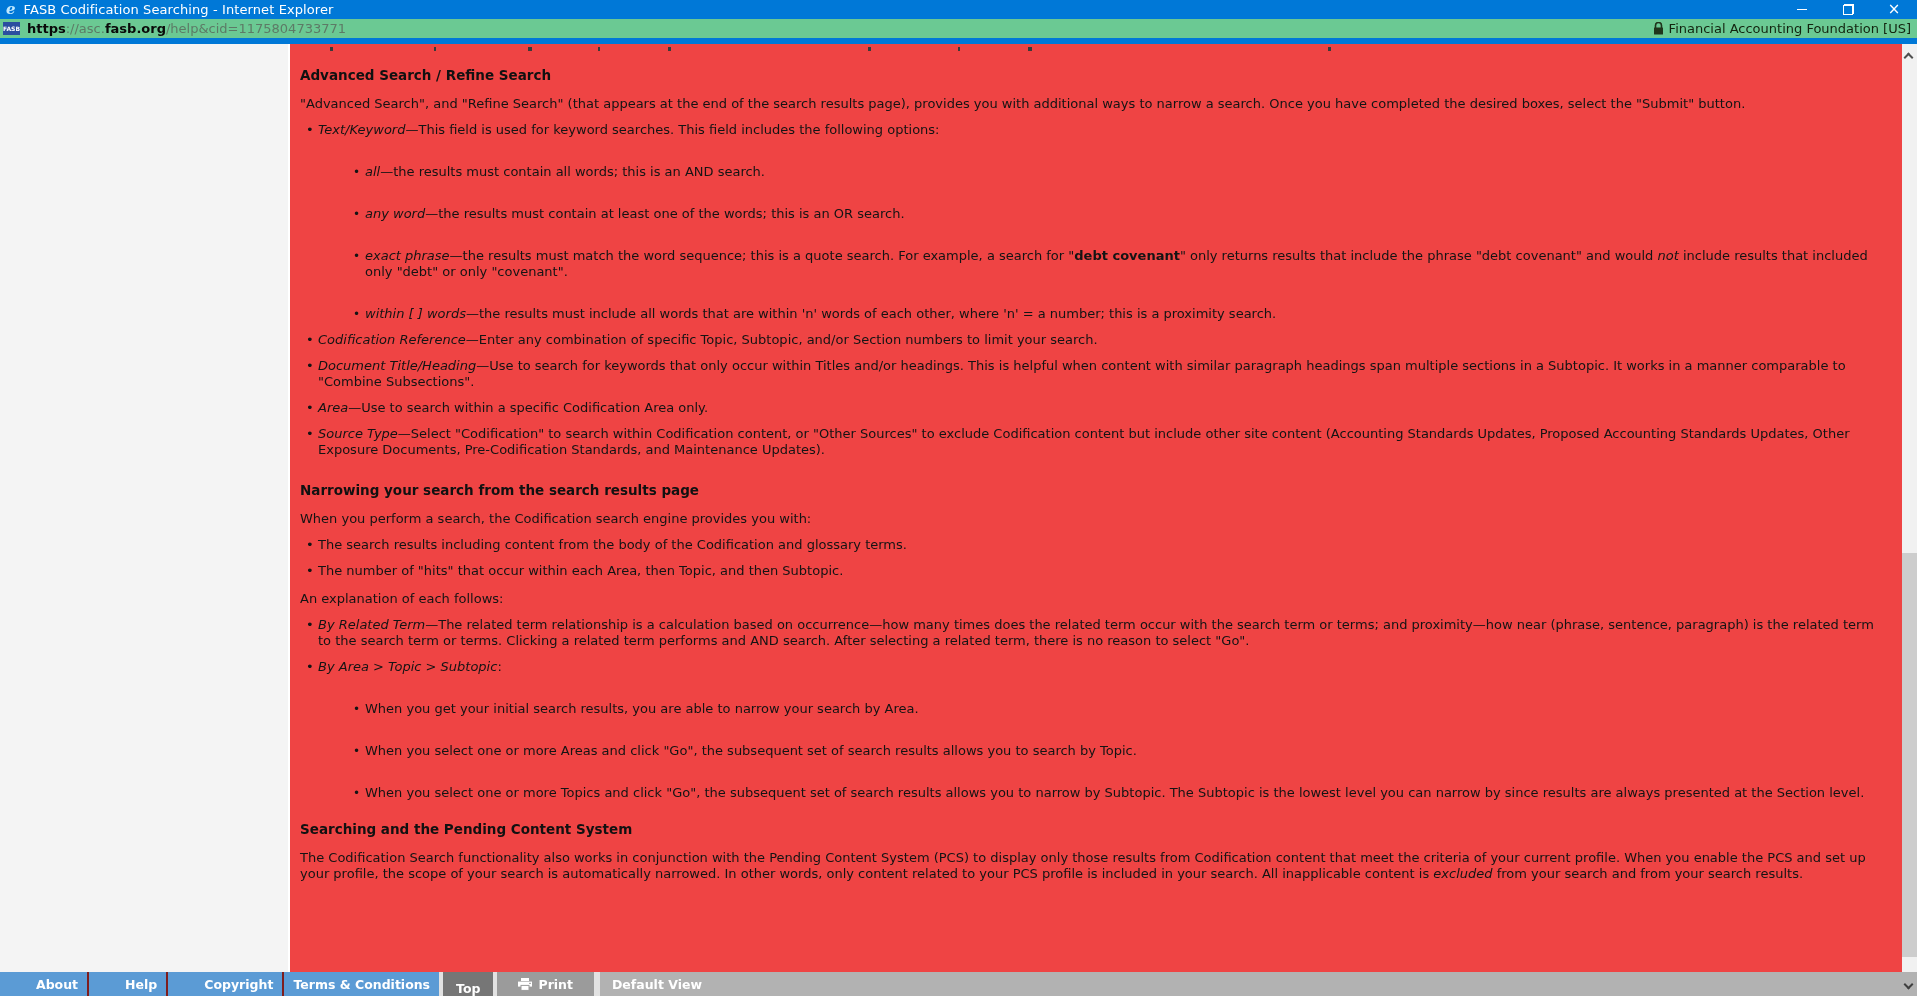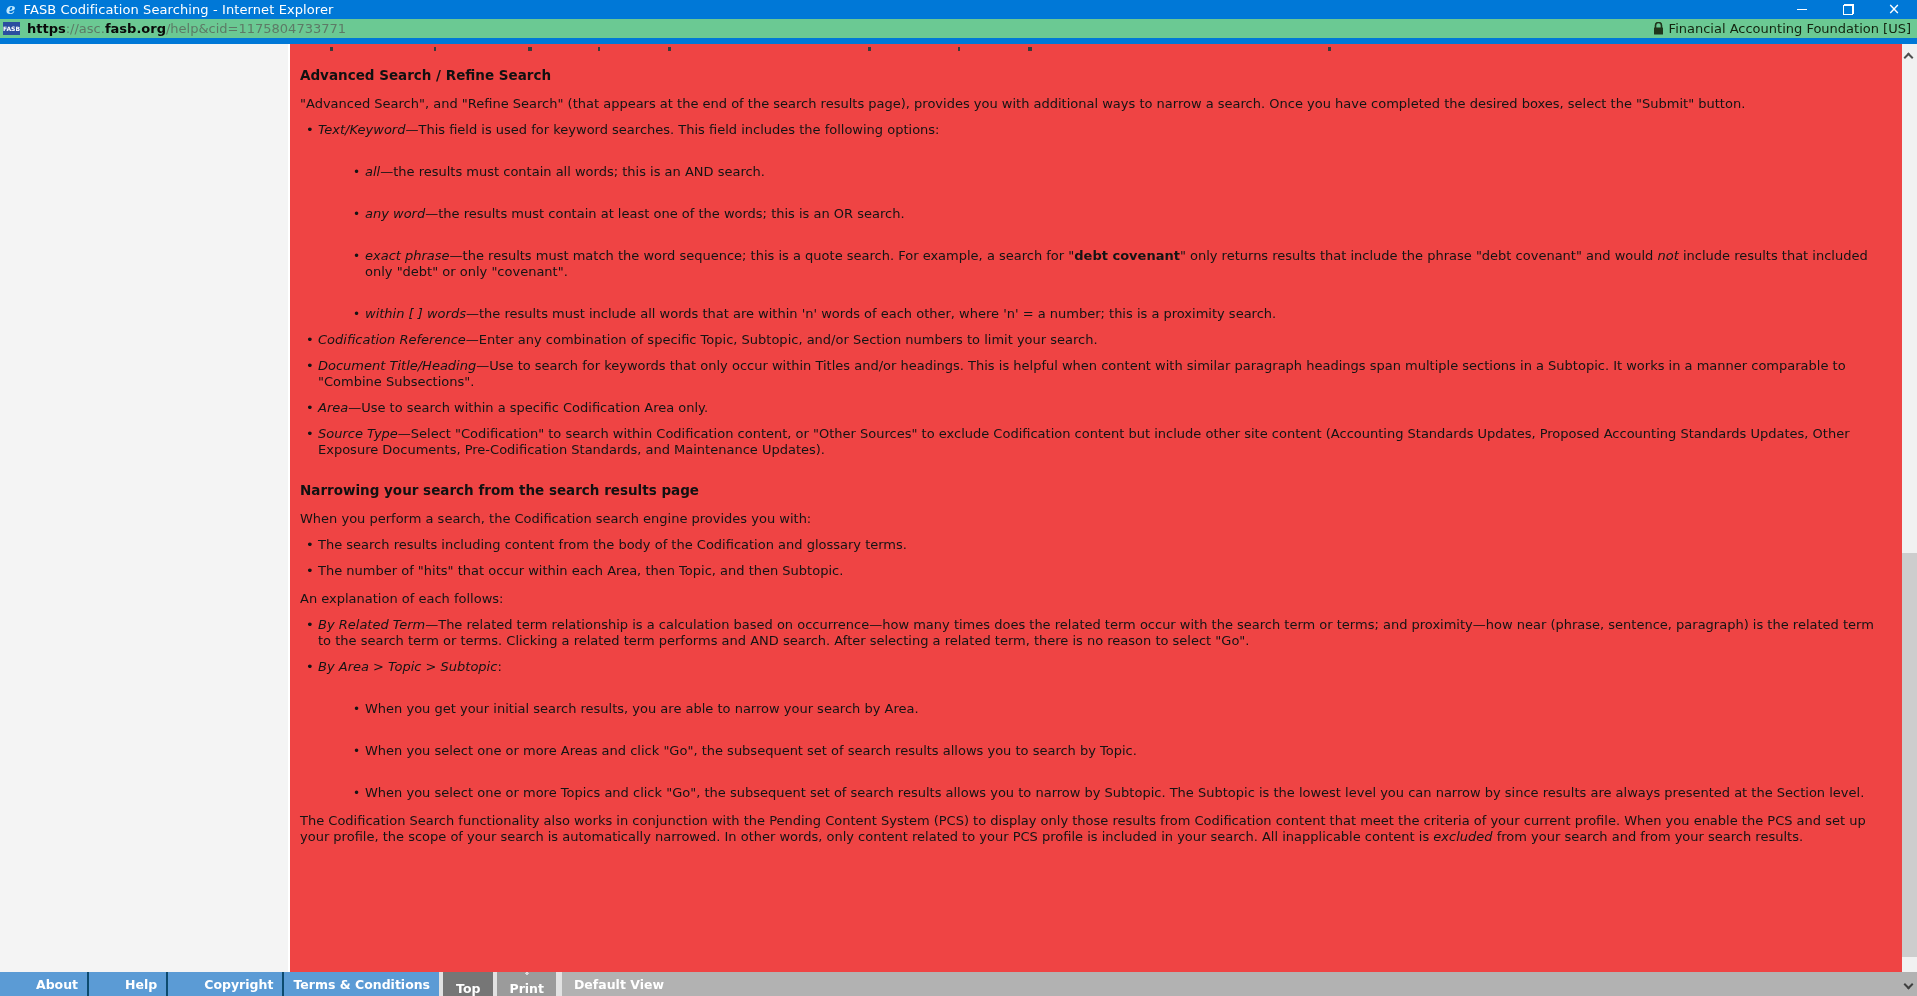--- a/index.html
+++ b/index.html
@@ -59,23 +59,23 @@
   .l2 > li::before { content:"•"; position:absolute; left:35px; top:0; font-size:12px; color:#141414; }
   .term, .em { font-style:italic; }
   .strong { font-weight:bold; }
   
   .footer {
     position:absolute; left:0; right:0; bottom:0; height:24px; background:#b2b2b2;
     display:flex; align-items:stretch; z-index:5; color:#fff; font-size:12.5px; font-weight:bold;
   }
   .fbtn { display:flex; align-items:center; justify-content:center; padding:0 9px; white-space:nowrap; cursor:default; }
   .fbtn.blue { background:#5b9bd5; }
-  .fbtn.blue.sep { border-right:2px solid #0c4a6e;padding-left:36px; }
+  .fbtn.blue.sep { border-right:2px solid #7f1d1d;padding-left:36px; }
   .fbtn.dark { background:#767676; padding:16px 13px; }
-  .fbtn.mid  { background:#9b9b9b; gap:6px; padding:0 12px;flex-direction:column; }
+  .fbtn.mid  { background:#9b9b9b; gap:6px; padding:0 21px; }
   .fbtn.flat { background:transparent; padding:0 12px; }
   .gap { width:4px; background:#e2e2e2; flex:none; }
   
   .scrollbar { position:absolute; top:44px; right:0; bottom:0; width:15px; z-index:6; }
   .sb-track { position:absolute; top:0; left:0; right:0; bottom:24px; background:#f1f1f1; }
   .sb-up {
     position:absolute; top:10px; left:3px; width:7px; height:7px;
     border-left:2px solid #505050; border-top:2px solid #505050; transform:rotate(45deg);
   }
   .sb-thumb { position:absolute; top:509px; left:0; width:15px; height:404px; background:#cdcdcd; }
@@ -169,20 +169,21 @@
       <li>
         <span class="term">By Area &gt; Topic &gt; Subtopic</span><span>:</span>
         <ul class="l2">
           <li><span>When you get your initial search results, you are able to narrow your search by Area.</span></li>
           <li><span>When you select one or more Areas and click "Go", the subsequent set of search results allows you to search by Topic.</span></li>
           <li><span>When you select one or more Topics and click "Go", the subsequent set of search results allows you to narrow by Subtopic. The Subtopic is the lowest level you can narrow by since results are always presented at the Section level.</span></li>
         </ul>
       </li>
     </ul>
 
+    <h2 class="sect" style="margin-top:20px">Searching and the Pending Content System</h2>
 
     <p><span>The Codification Search functionality also works in conjunction with the Pending Content System (PCS) to display only those results from Codification content that meet the criteria of your current profile. When you enable the PCS and set up your profile, the scope of your search is automatically narrowed. In other words, only content related to your PCS profile is included in your search. All inapplicable content is </span><span class="em">excluded</span><span> from your search and from your search results.</span></p>
 
   </div>
 </div>
 
 <div class="footer">
   <div class="fbtn blue sep">About</div>
   <div class="fbtn blue sep">Help</div>
   <div class="fbtn blue sep">Copyright</div>

